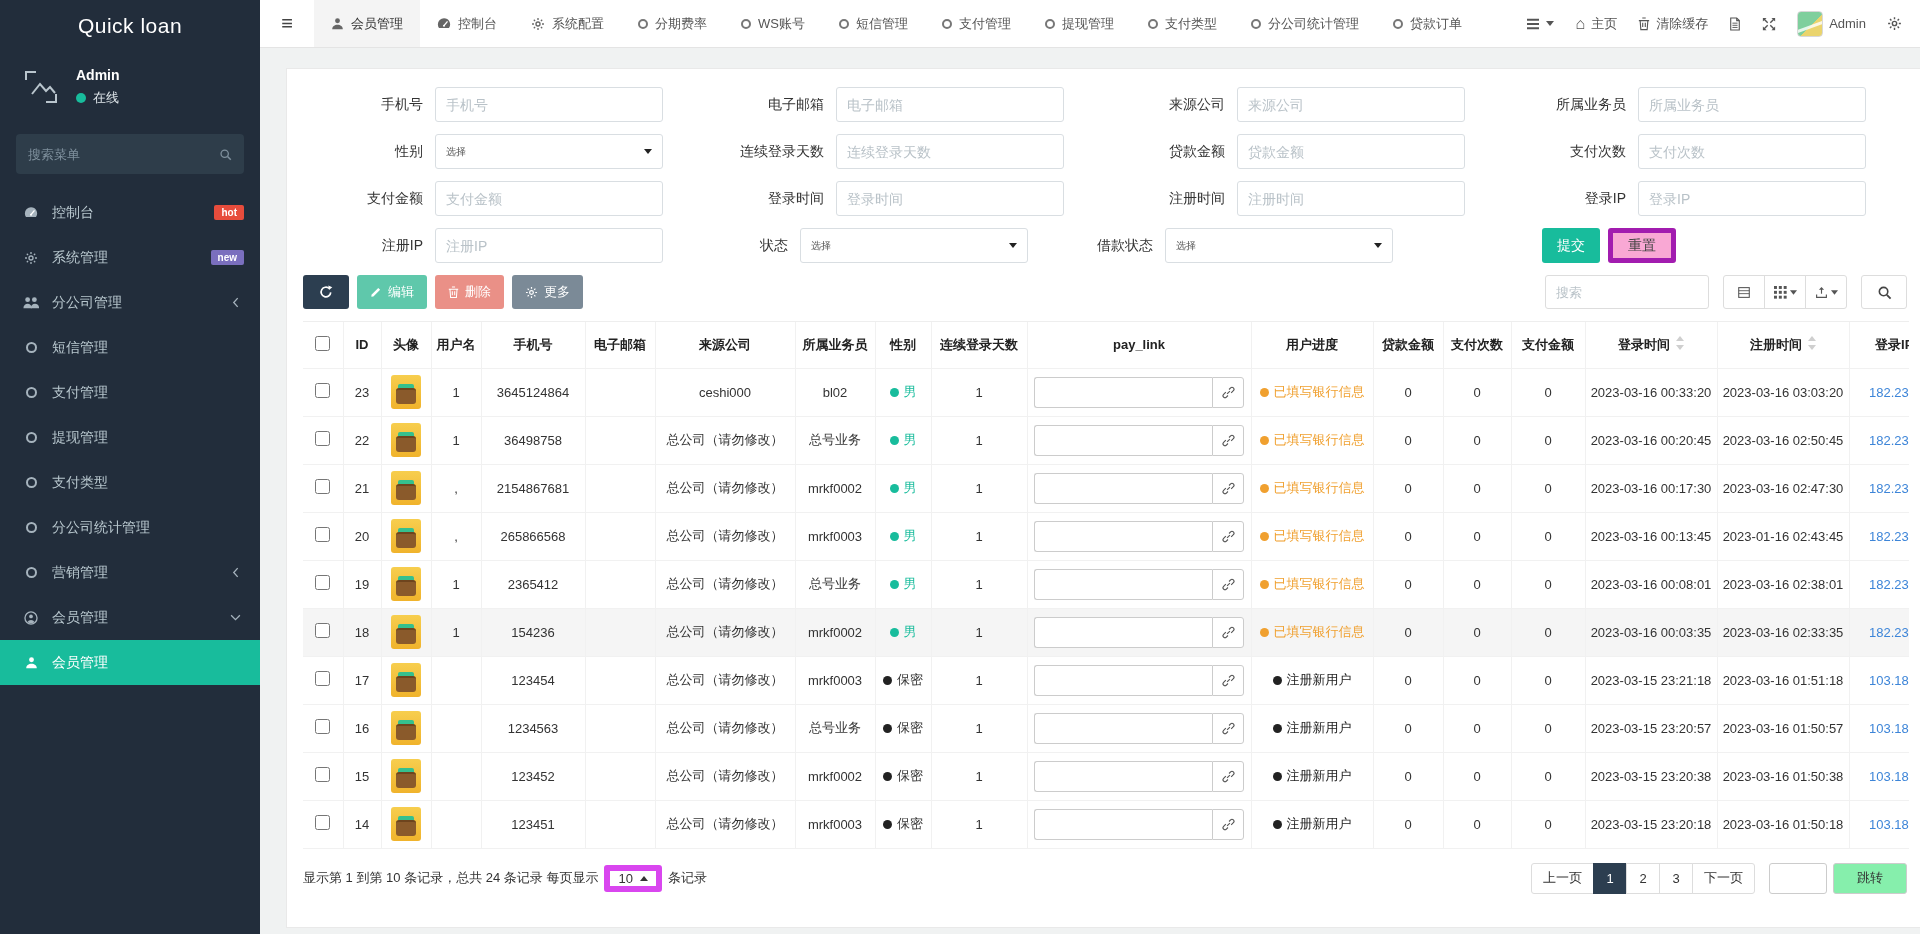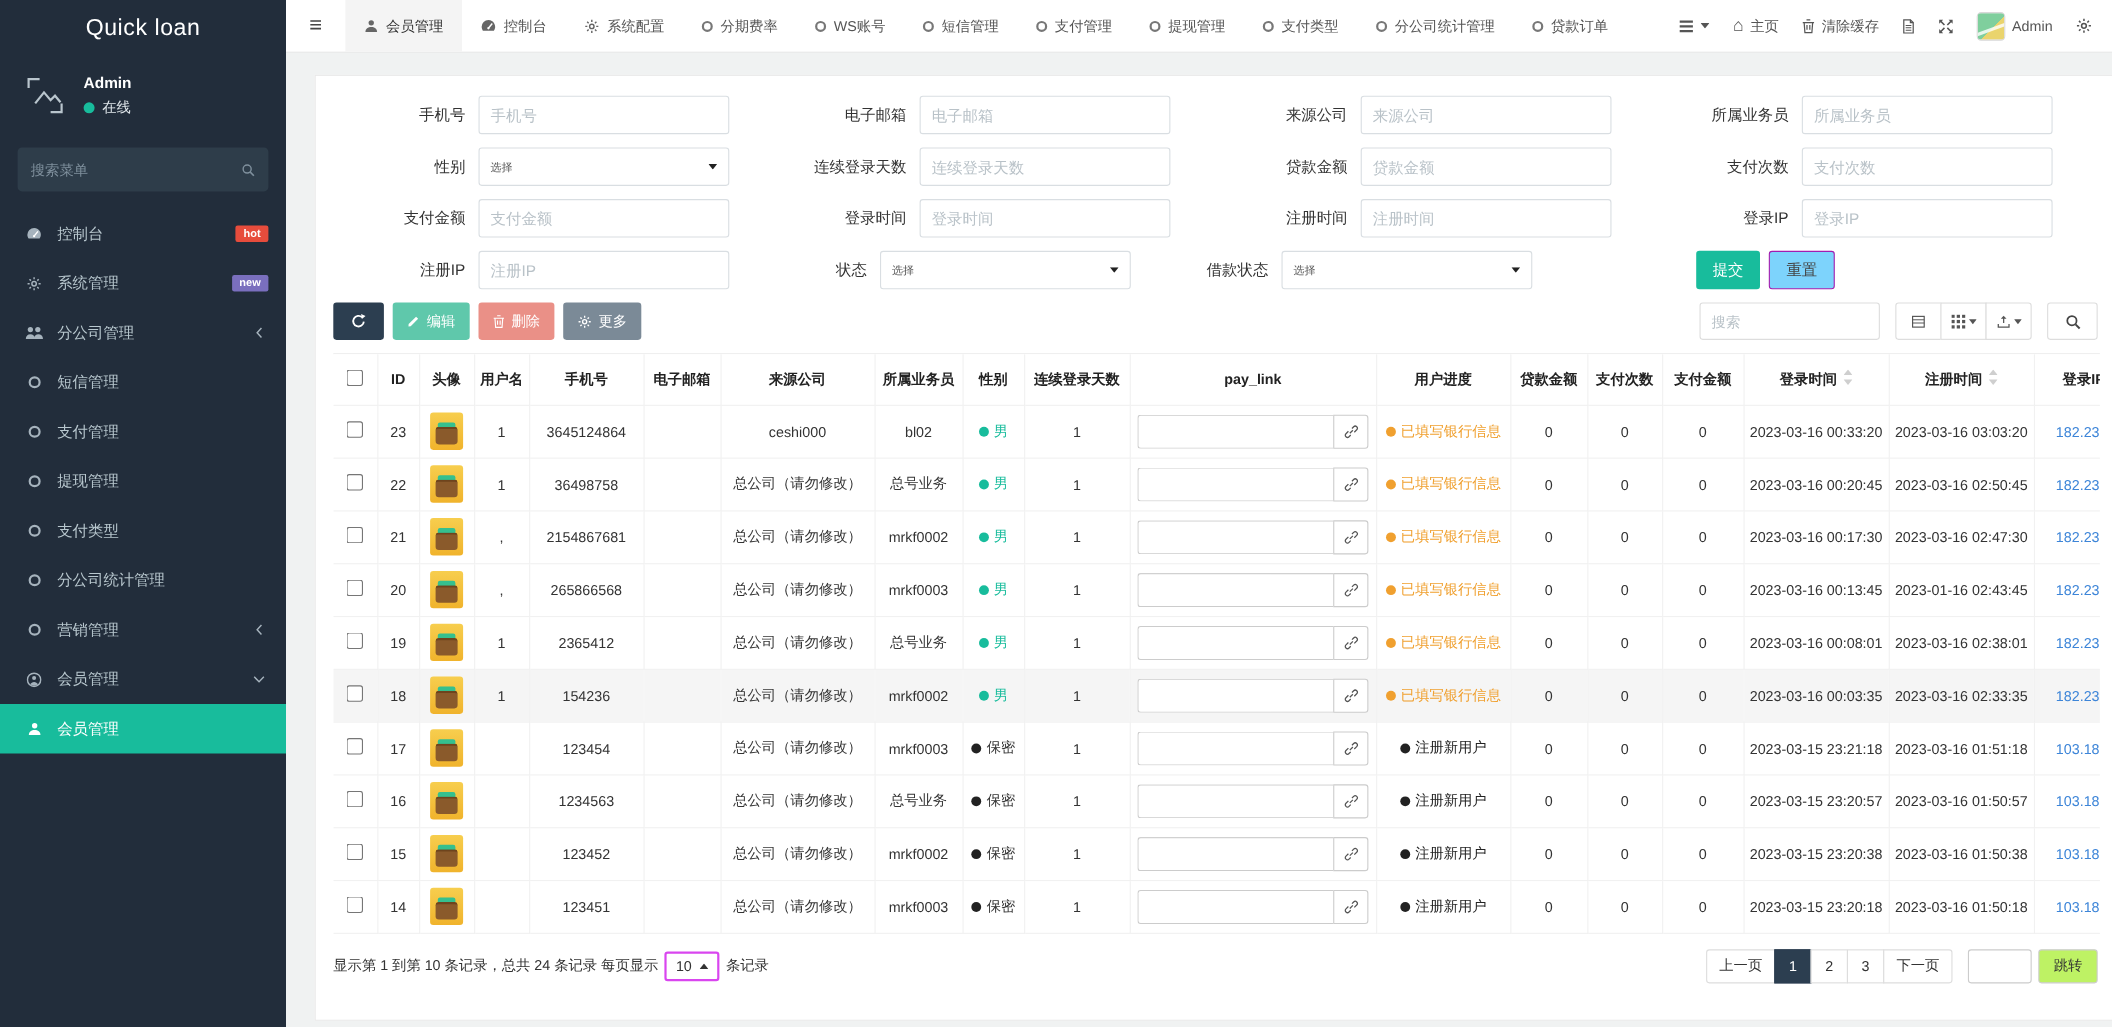--- a/index.html
+++ b/index.html
@@ -49,21 +49,21 @@
 .f-cell{flex:1;display:flex;align-items:center}
 .f-label{width:132px;text-align:right;padding-right:12px;font-size:14px;color:#333;white-space:nowrap;flex:none}
 .f-input{width:228px;height:35px;border:1px solid #d9dee2;border-radius:3px;padding:0 10px;font-size:14px;color:#333;outline:none}
 .f-input::placeholder{color:#b9c2c8}
 .f-select{width:228px;height:35px;border:1px solid #d9dee2;border-radius:3px;background:#fff;display:flex;align-items:center;justify-content:space-between;padding:0 10px;cursor:pointer}
 .sel-text{color:#555;font-size:10px}
 .caret{color:#222;display:flex}
 .f-cell.btns{padding-left:144px}
 .btn{height:35px;border:none;border-radius:3px;font-size:14px;cursor:pointer;padding:0 15px}
 .btn.submit{background:#18bc9c;color:#fff}
-.btn.reset{background:#7dd3fc;border:1px solid #a21caf;color:#444;margin-left:8px}
+.btn.reset{background:#f9a8d4;border:5px solid #a21caf;color:#444;margin-left:8px}
 
 .table-toolbar{display:flex;align-items:center;margin:10px 0 12px}
 .tb-btn{height:34px;border:none;border-radius:3px;color:#fff;font-size:13px;display:inline-flex;align-items:center;gap:6px;padding:0 13px;cursor:pointer}
 .tb-btn .ic{display:flex;color:#fff}
 .tb-refresh{width:46px;justify-content:center;background:#2c3e50;padding:0}
 .tb-edit{background:#5fc8ab;margin-left:8px}
 .tb-del{background:#ea9087;margin-left:8px}
 .tb-more{background:#7b8a97;margin-left:8px}
 .tb-right{margin-left:auto;display:flex;align-items:center}
 .t-search{width:164px;height:34px;border:1px solid #ddd;border-radius:3px;padding:0 10px;font-size:13px;outline:none}
@@ -94,28 +94,28 @@
 .warning{color:#f0a02f}.warning .dot{background:#f0a02f}
 .darkst{color:#222}.darkst .dot{background:#222}
 .pl-group{display:inline-flex;width:210px;height:31px;vertical-align:middle}
 .pl-input{flex:1;border:1px solid #ccc;border-right:none;border-radius:3px 0 0 3px;outline:none;padding:0 8px;font-size:13px;min-width:0}
 .pl-addon{width:32px;border:1px solid #ccc;border-radius:0 3px 3px 0;background:#fff;display:inline-flex;align-items:center;justify-content:center;color:#555;cursor:pointer}
 .ip-link{color:#3d85d8;cursor:pointer}
 input[type=checkbox]{width:15px;height:15px;cursor:pointer}
 
 .pg-bar{display:flex;align-items:center;margin-top:14px;font-size:13px;color:#333}
 .pg-left{display:flex;align-items:center;gap:6px}
-.size-btn{display:inline-flex;align-items:center;gap:7px;height:27px;border:2px solid #d946ef;border-radius:3px;background:#fff;padding:0 8px;cursor:pointer;font-size:13px;color:#333}
+.size-btn{display:inline-flex;align-items:center;gap:7px;height:27px;border:6px solid #d946ef;border-radius:3px;background:#fff;padding:0 8px;cursor:pointer;font-size:13px;color:#333}
 .pg-right{margin-left:auto;display:flex;align-items:center}
 .pg-btn{min-width:34px;height:31px;border:1px solid #ddd;background:#fff;color:#333;display:inline-flex;align-items:center;justify-content:center;padding:0 11px;margin-left:-1px;cursor:pointer;font-size:13px}
 .pg-btn.first{margin-left:0;border-radius:3px 0 0 3px}
 .pg-btn.last{border-radius:0 3px 3px 0}
 .pg-btn.active{background:#2c3e50;border-color:#2c3e50;color:#fff}
 .jump-input{width:58px;height:31px;border:1px solid #ccc;border-radius:3px;margin-left:14px;outline:none;padding:0 6px}
-.jump-btn{height:31px;border:1px solid #ccc;border-radius:3px;background:#bef264;padding:0 13px;margin-left:6px;cursor:pointer;font-size:13px;color:#333}
+.jump-btn{height:31px;border:1px solid #ccc;border-radius:3px;background:#86efac;padding:0 23px;margin-left:6px;cursor:pointer;font-size:13px;color:#333}
 
 .watermark{position:absolute;left:592px;top:648px;font-family:"DejaVu Serif","Liberation Serif",serif;font-style:italic;font-weight:bold;font-size:62px;letter-spacing:10px;color:#1656d6;z-index:6;pointer-events:none;white-space:nowrap}
 .ic svg{display:block}
 </style>
 </head>
 <body>
 
 <div class="app">
 
   <aside class="sidebar">

